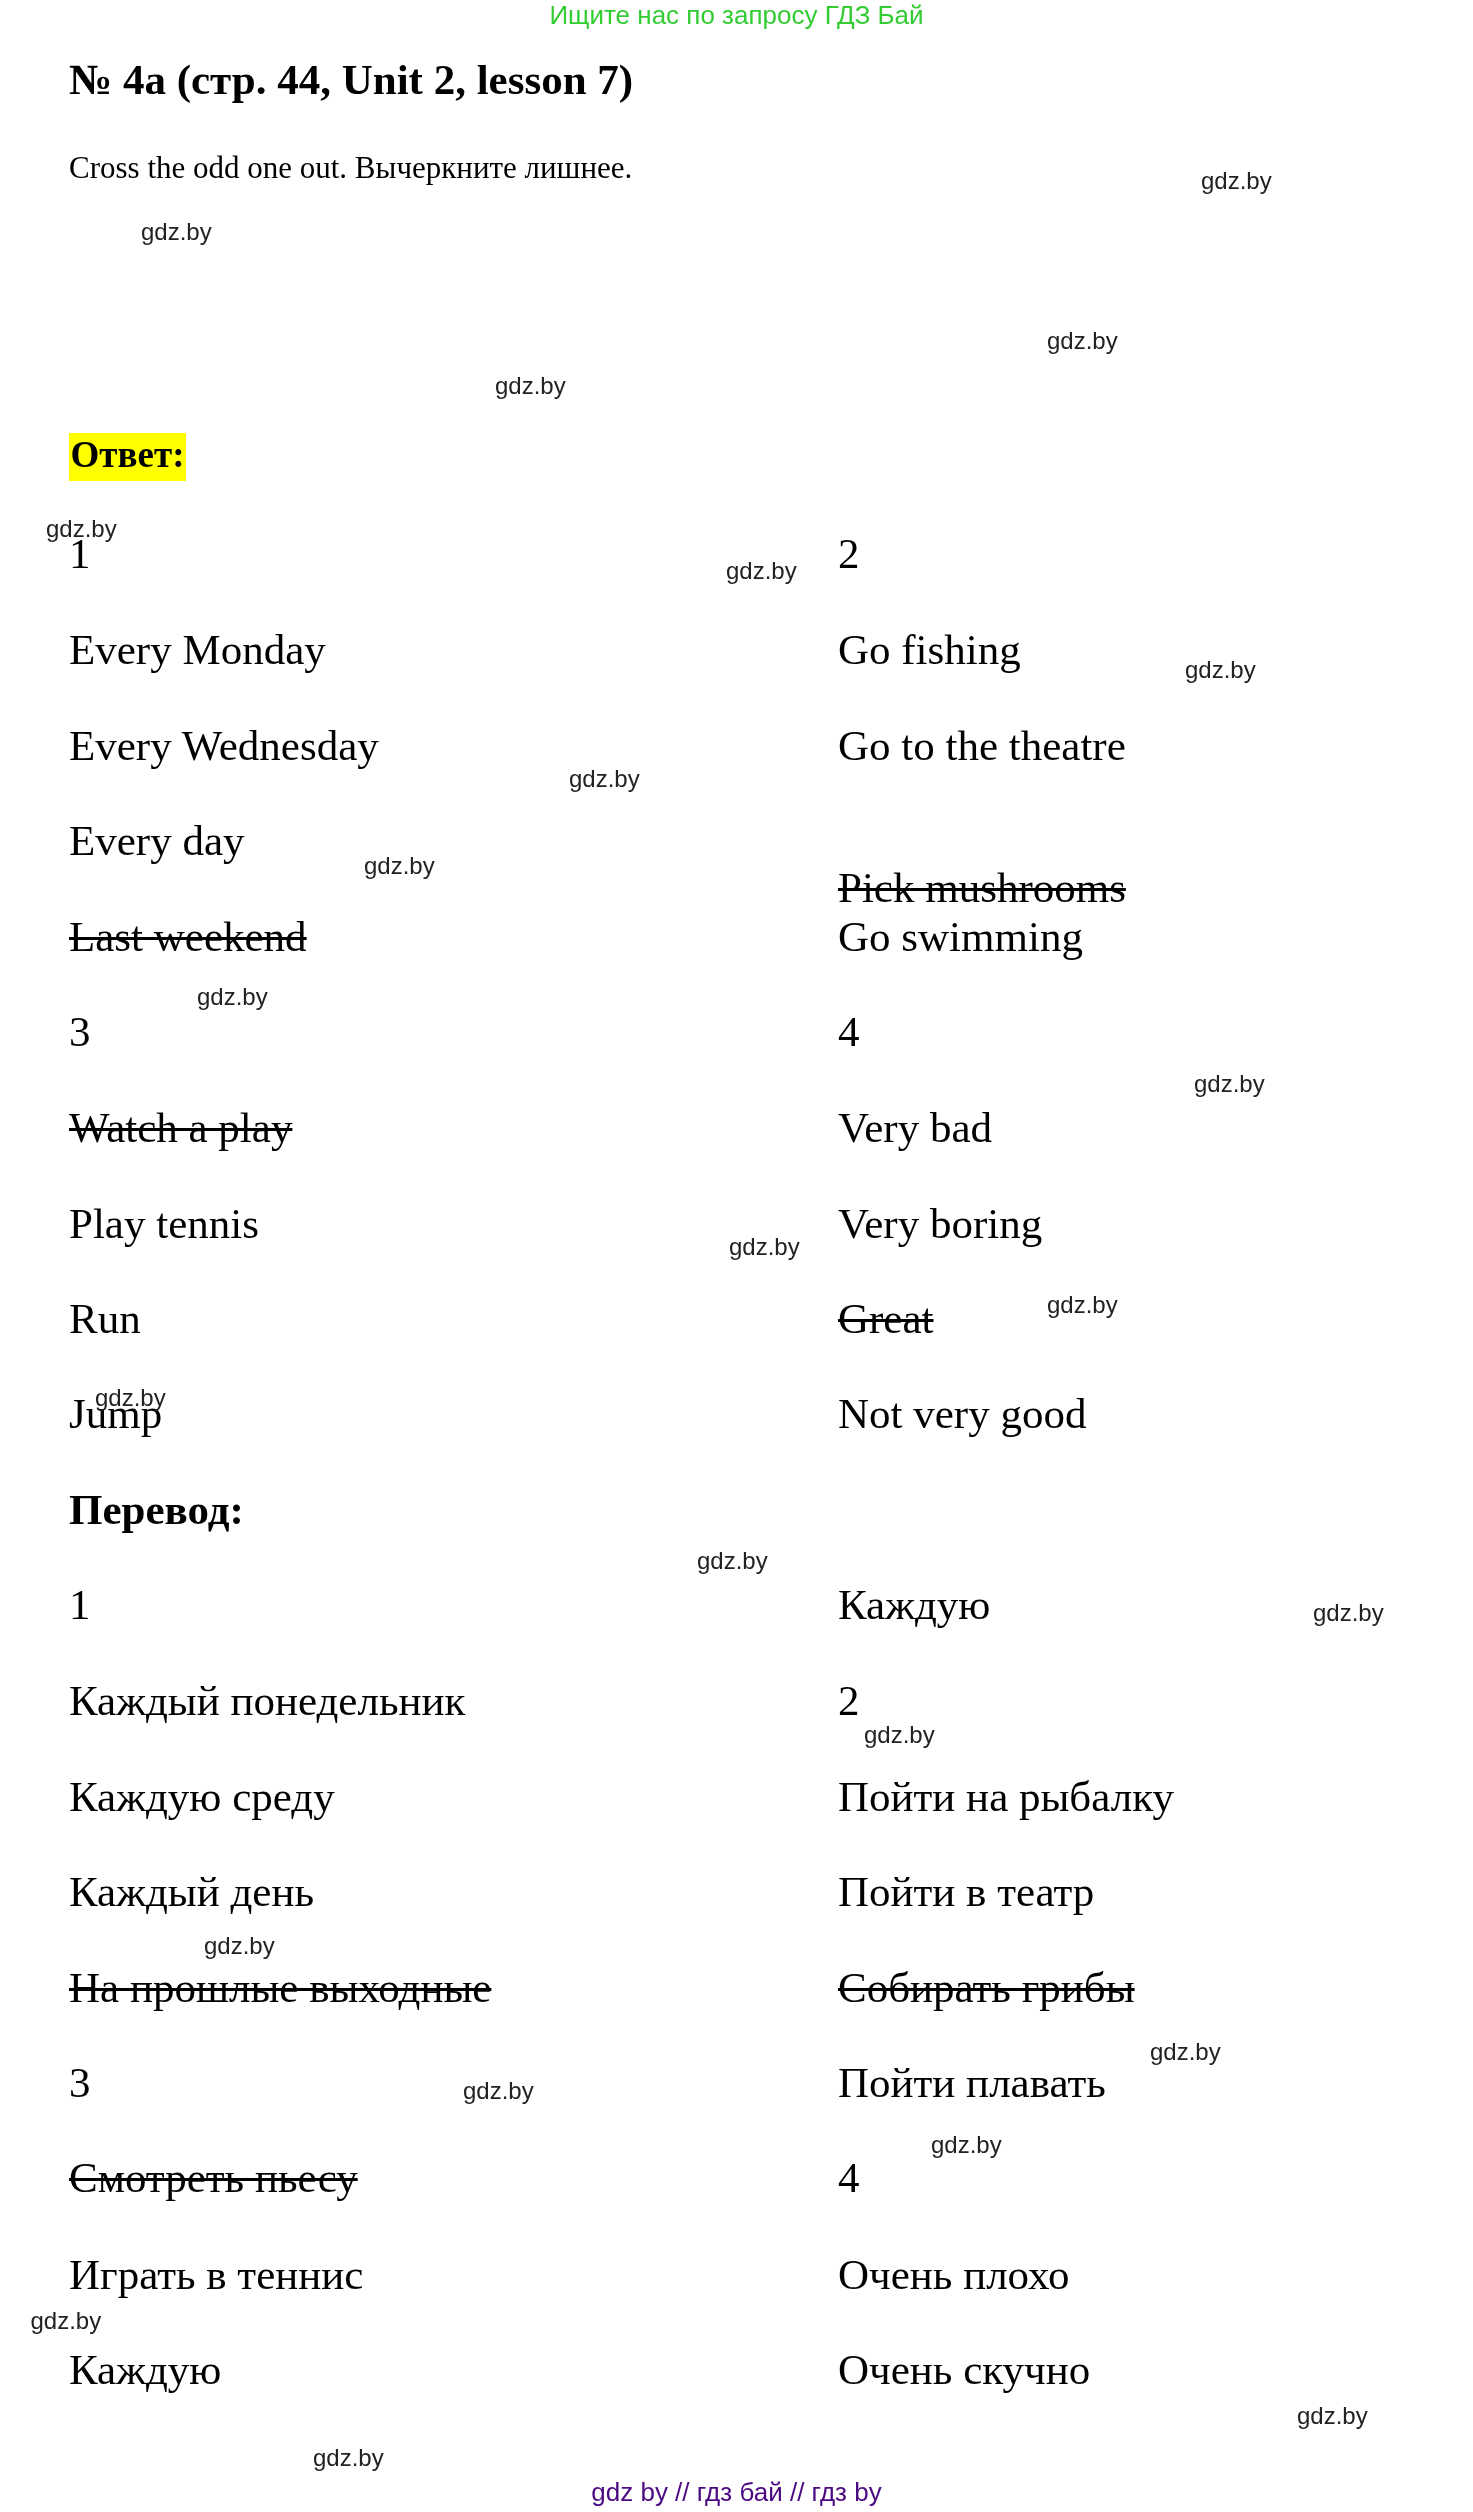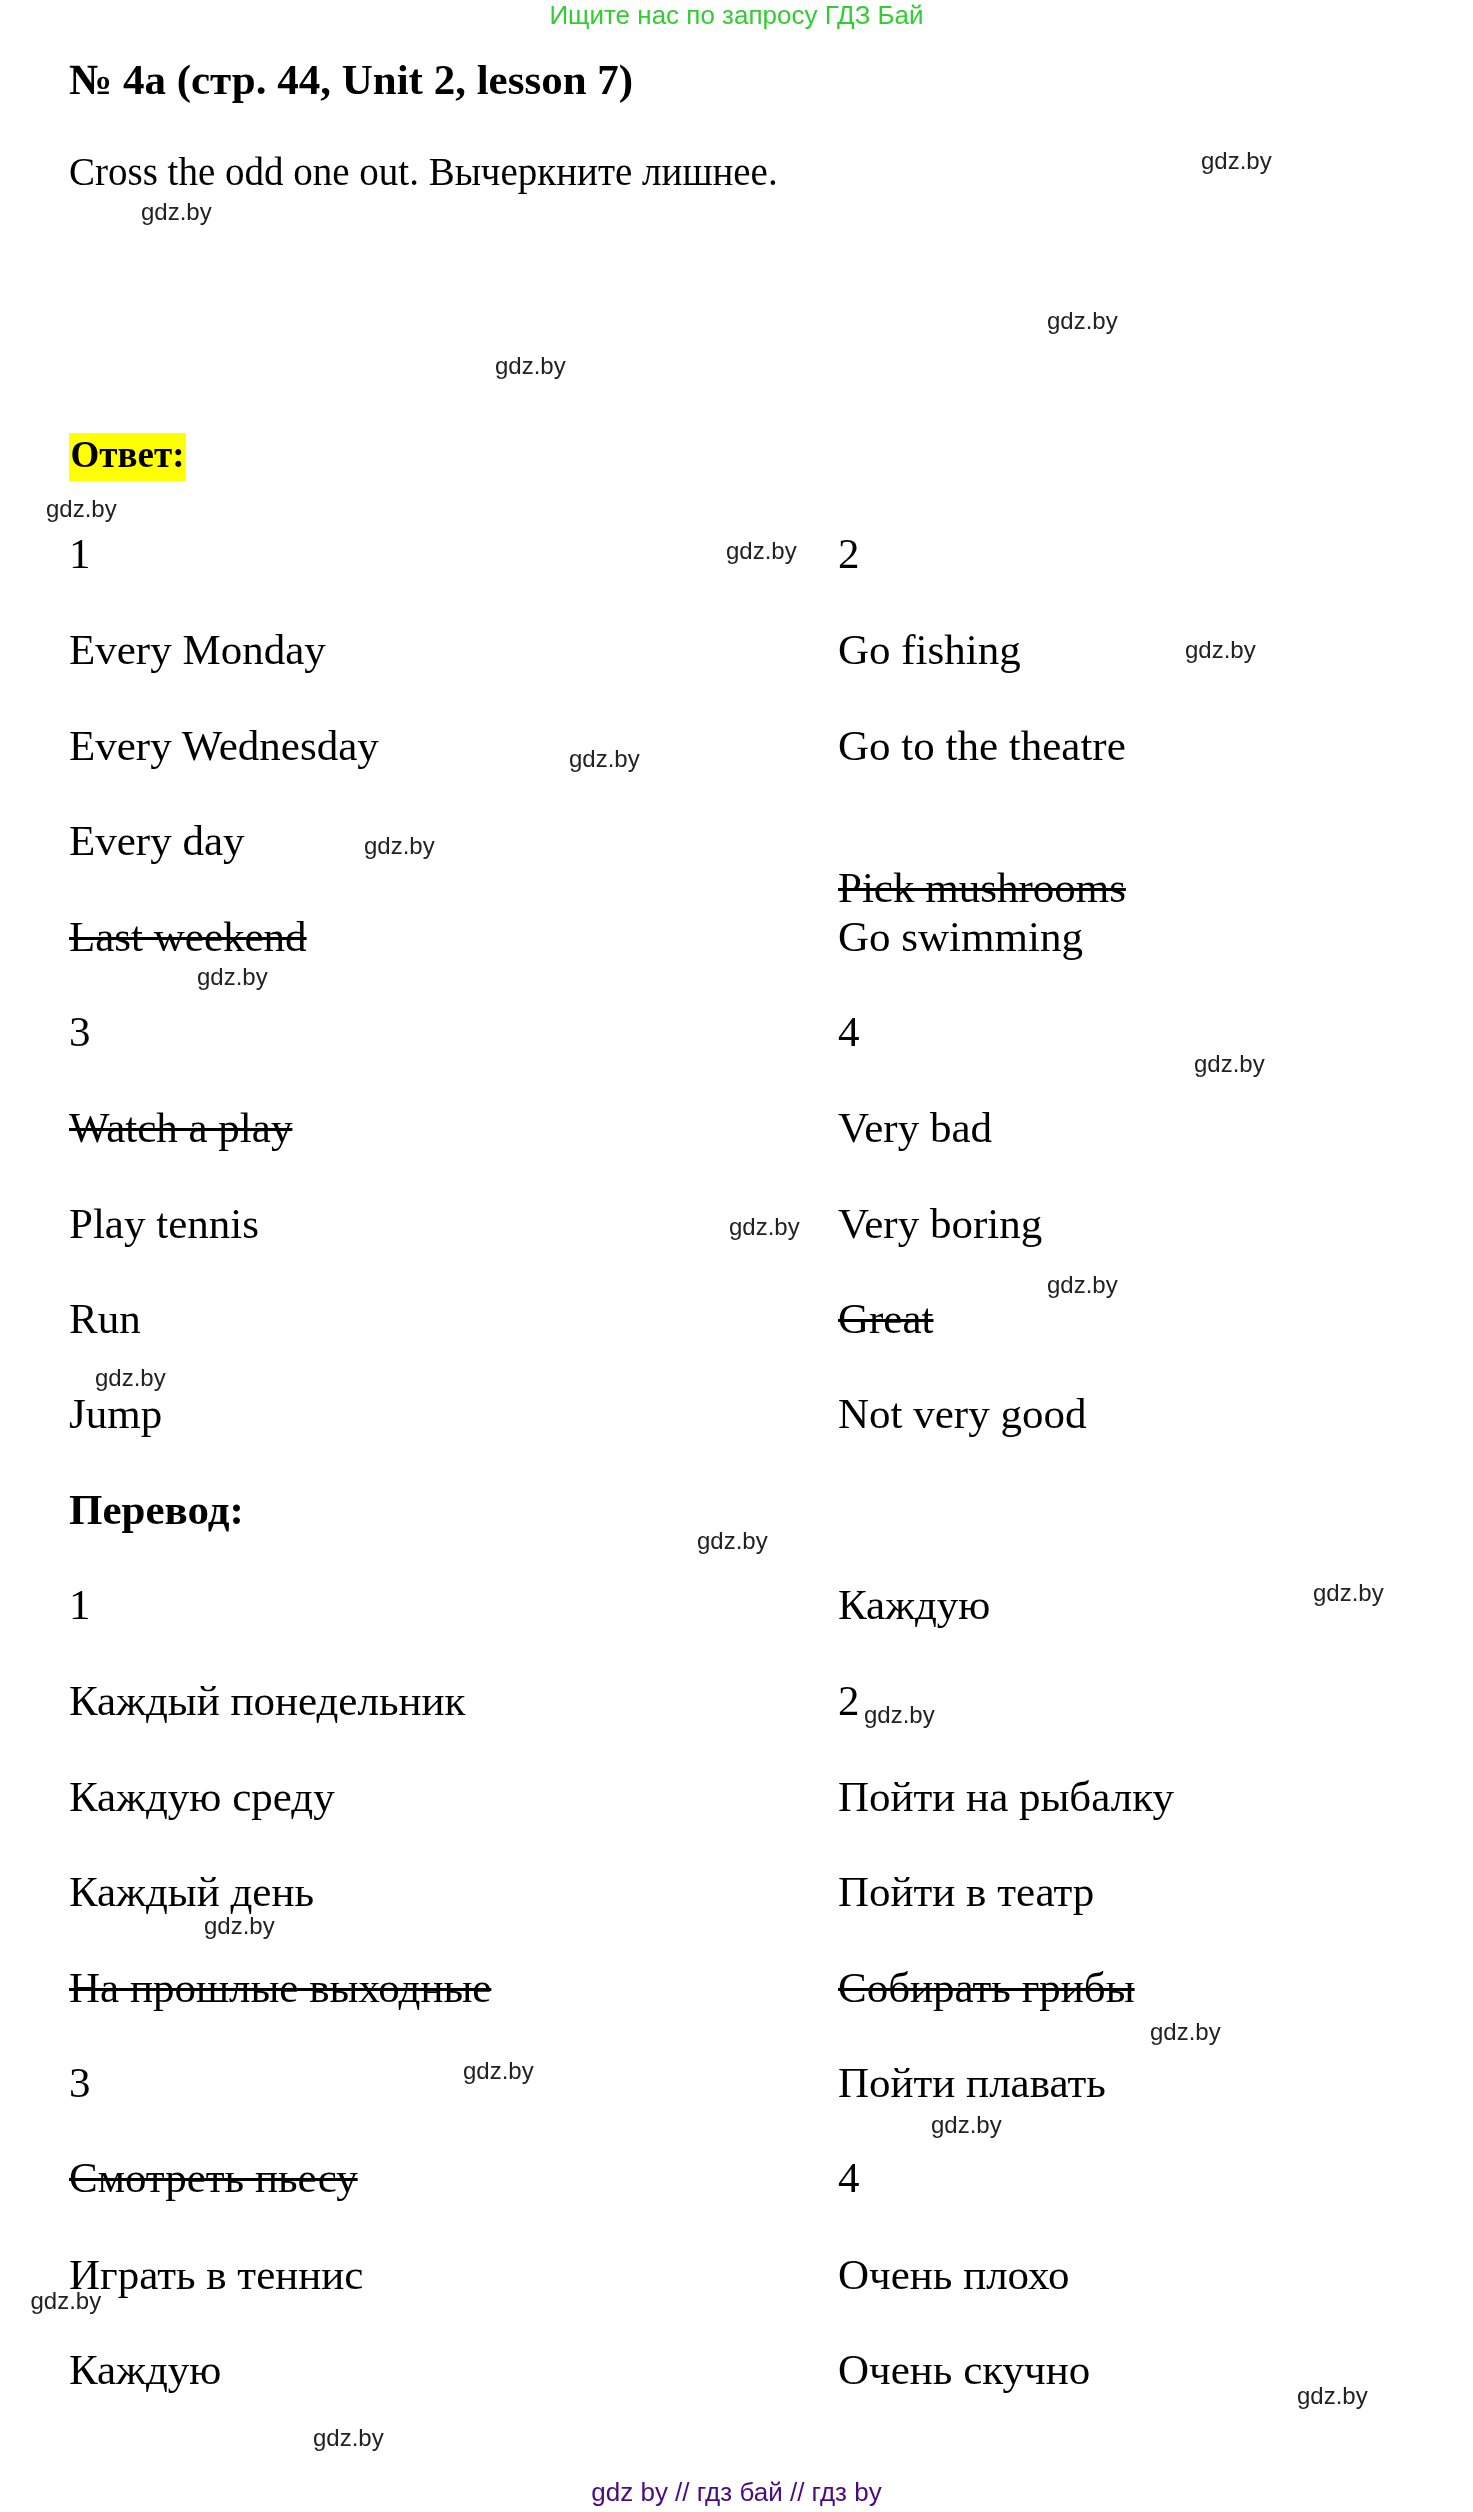--- a/index.html
+++ b/index.html
@@ -2,26 +2,26 @@
 <html style="font-size:13px"><head>
 <meta charset="utf-8">
 <style>
   html,body{margin:0;padding:0;background:#ffffff;}
   body{width:1473px;height:2512px;position:relative;overflow:hidden;
        font-family:"Liberation Serif","DejaVu Serif",serif;color:#000;}
   .abs{position:absolute;white-space:nowrap;line-height:1;}
   .topbanner{left:0;width:1473px;top:0;text-align:center;
        font-family:"Liberation Sans","DejaVu Sans",sans-serif;font-size:26px;color:#33cc33;top:1.6px;}
   .title{left:69px;top:58px;font-size:43px;font-weight:bold;}
-  .instr{left:69px;top:152px;font-size:39px;}
+  .instr{left:69px;top:152px;font-size:31px;}
   .answer{left:69px;top:433px;font-size:37px;font-weight:bold;background:#ffff00;padding:3.2px 1.6px 8px 1.6px;}
   .transl{left:69px;top:1488px;font-size:43px;font-weight:bold;}
   .item{font-size:43px;}
   .item.struck{text-decoration:line-through;text-decoration-thickness:3.2px;}
-  .wm{font-family:"Liberation Sans","DejaVu Sans",sans-serif;font-size:24px;color:#222;}
+  .wm{font-family:"Liberation Sans","DejaVu Sans",sans-serif;font-size:24px;color:#222;margin-top:20px;}
   .footer{left:0;width:1473px;top:2479px;text-align:center;
        font-family:"Liberation Sans","DejaVu Sans",sans-serif;font-size:26px;color:#4b0a82;}
 </style>
 </head>
 <body>
 
 <div class="abs topbanner">Ищите нас по запросу ГДЗ Бай</div>
 
 <div class="abs title">№ 4a (стр. 44, Unit 2, lesson 7)</div>
 <div class="abs instr">Cross the odd one out. Вычеркните лишнее.</div>

